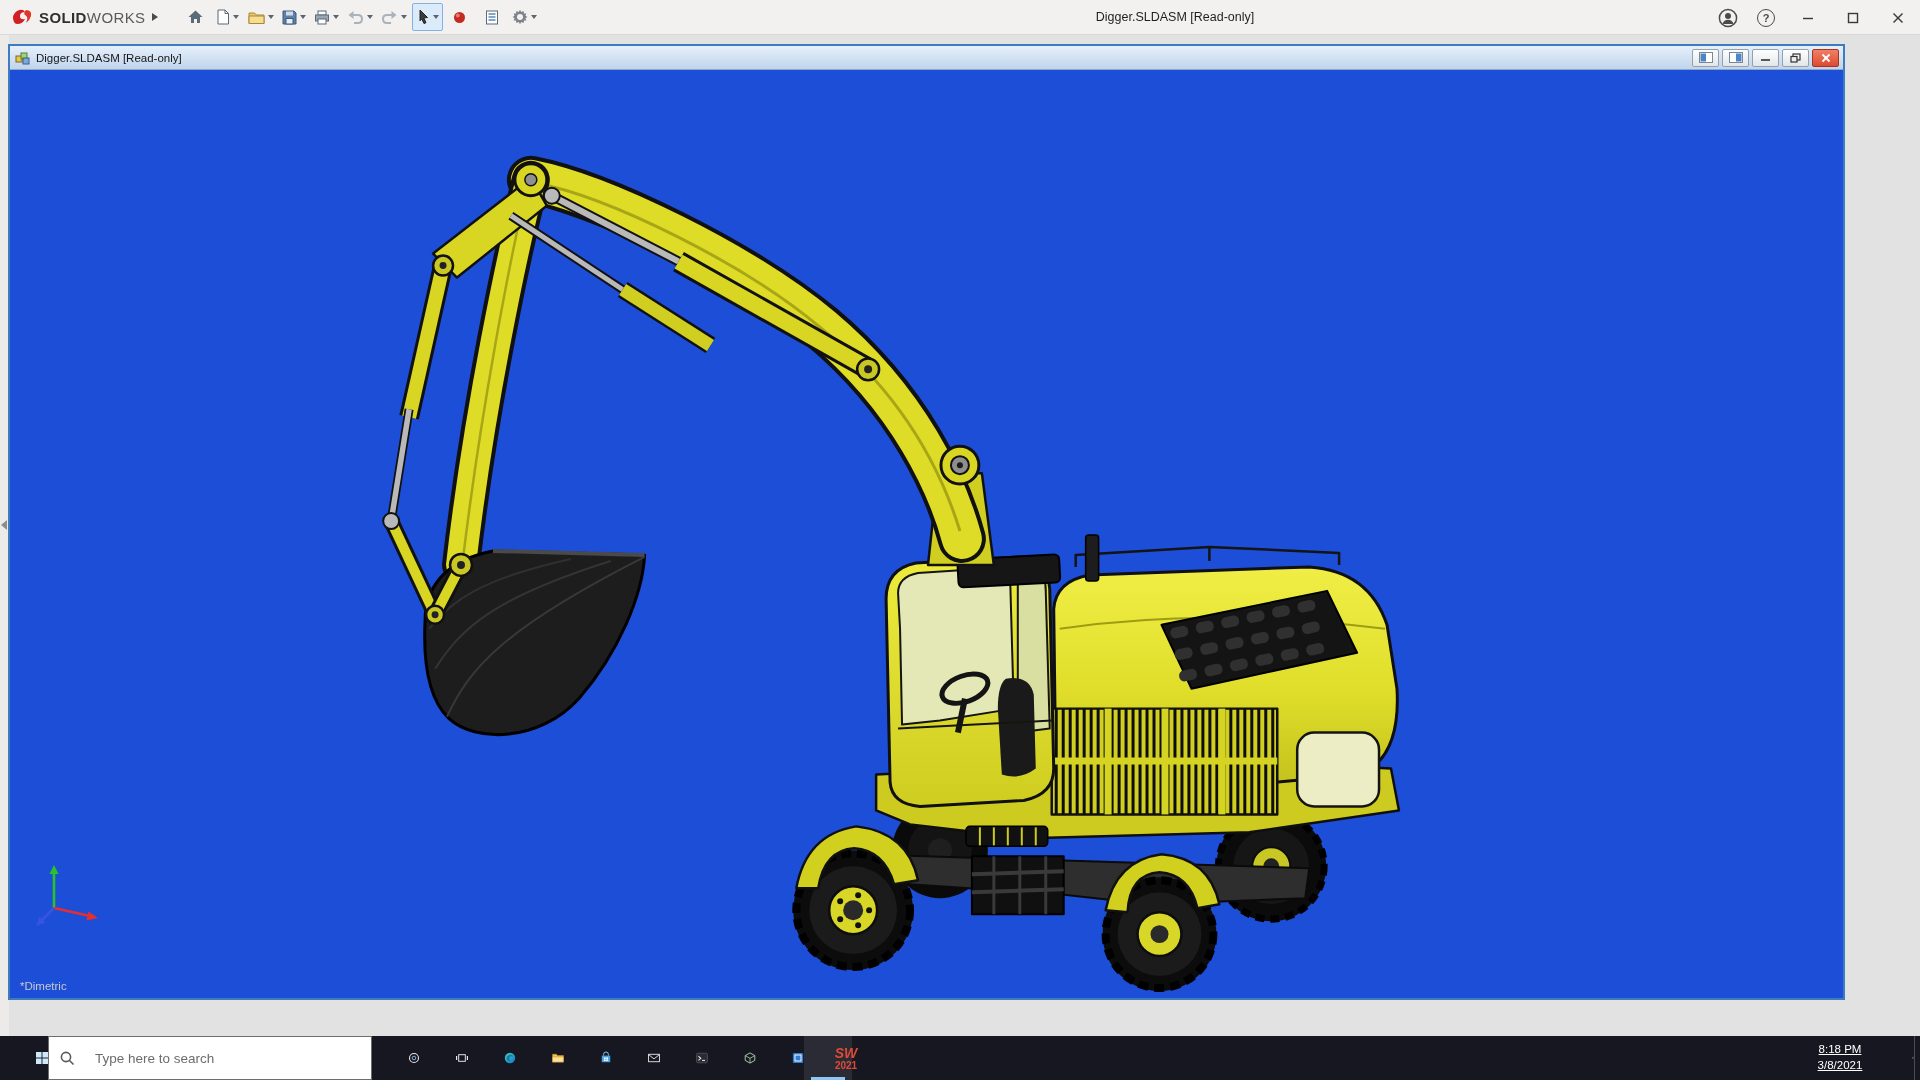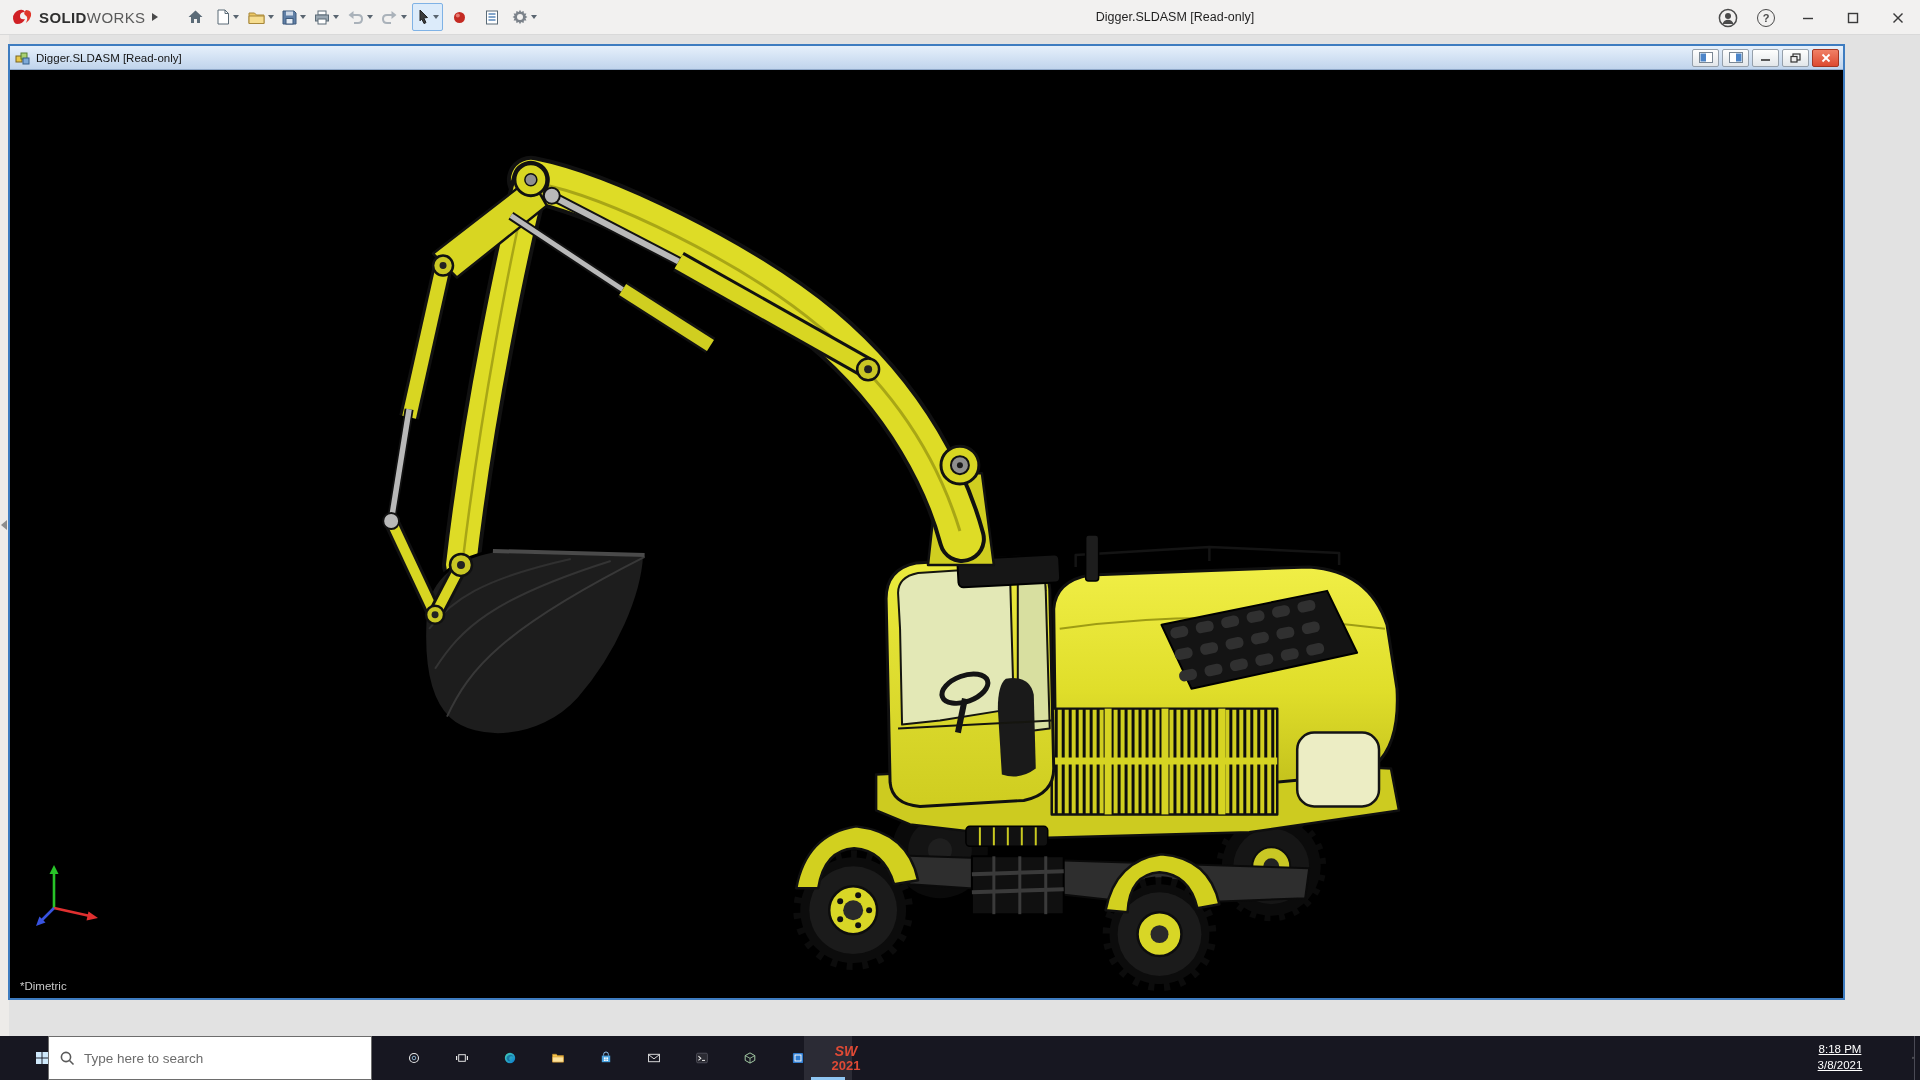--- a/index.html
+++ b/index.html
@@ -27,34 +27,34 @@
   .left-strip{position:absolute;left:0;top:0;width:9px;height:100%;background:#edebe9;}
   .collapse-arrow{position:absolute;left:1px;top:485px;width:0;height:0;border-top:5px solid transparent;border-bottom:5px solid transparent;border-right:6px solid #8d8d8d;}
   .doc-window{position:absolute;left:8px;top:9px;width:1837px;height:956px;border:2px solid #3e7cc0;background:#262626;display:flex;flex-direction:column;}
   .doc-titlebar{flex:0 0 24px;background:linear-gradient(#e6f0fb,#c0d4ec);border-bottom:1px solid #8fa8c8;display:flex;align-items:center;justify-content:space-between;padding:0 4px 0 5px;}
   .doc-title-left{display:flex;align-items:center;gap:6px;}
   .doc-title{font-size:11.5px;color:#161616;}
   .doc-controls{display:flex;align-items:center;}
   .dc-btn{width:27px;height:18px;margin-left:3px;border:1px solid #96a0ab;border-radius:2px;background:linear-gradient(#fefefe,#e2e6ea);display:flex;align-items:center;justify-content:center;}
   .dc-btn.close{background:linear-gradient(#f08066,#dd4a31);border-color:#a33622;}
 
-  .viewport{flex:1;position:relative;background:#000000;overflow:hidden;}
+  .viewport{flex:1;position:relative;background:#1d4ed8;overflow:hidden;}
   .model{position:absolute;inset:0;width:100%;height:100%;}
   .triad{position:absolute;left:24px;bottom:66px;width:72px;height:72px;}
   .orient-label{position:absolute;left:10px;bottom:6px;font-size:11.5px;color:#c9c9c9;}
 
   
   .taskbar{flex:0 0 44px;background:#171721;display:flex;align-items:stretch;color:#fff;}
   .tk-btn{width:48px;border:none;background:transparent;display:flex;align-items:center;justify-content:center;position:relative;padding-left:36px;}
   .tk-search{width:324px;background:#fff;border:1px solid #6d6d6d;display:flex;align-items:center;gap:9px;padding:0 11px;}
-  .tk-search input{flex:1;border:none;outline:none;background:transparent;font-size:13.5px;color:#444;font-family:"Liberation Sans",sans-serif;}
+  .tk-search input{flex:1;border:none;outline:none;background:transparent;font-size:13.5px;color:#444;font-family:"Liberation Sans",sans-serif;margin-left:11px;}
   .tk-search input::placeholder{color:#6c6c6c;}
   .sw-tile{display:flex;flex-direction:column;align-items:center;line-height:1;gap:1px;}
   .sw-label{font-size:14px;font-weight:bold;color:#e04a35;font-style:italic;}
-  .sw-year{font-size:13px;font-weight:bold;color:#e04a35;}
+  .sw-year{font-size:10px;font-weight:bold;color:#e04a35;}
   .tk-btn.active{background:rgba(255,255,255,.09);}
   .tk-btn.active::after{content:"";position:absolute;left:7px;right:7px;bottom:0;height:3px;background:#8fc6f2;}
   .tray{margin-left:auto;display:flex;align-items:stretch;}
   .tray .tk-btn{width:30px;}
   .clock{width:72px;display:flex;flex-direction:column;align-items:center;justify-content:center;font-size:11.5px;line-height:1.35;text-decoration:underline;}
   .show-desktop{width:6px;border-left:1px solid #4a4a55;}
 </style>
 </head>
 <body>
 

